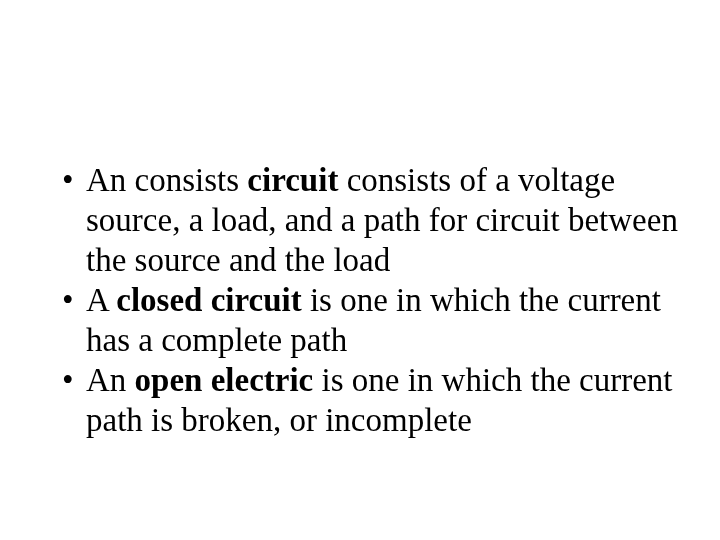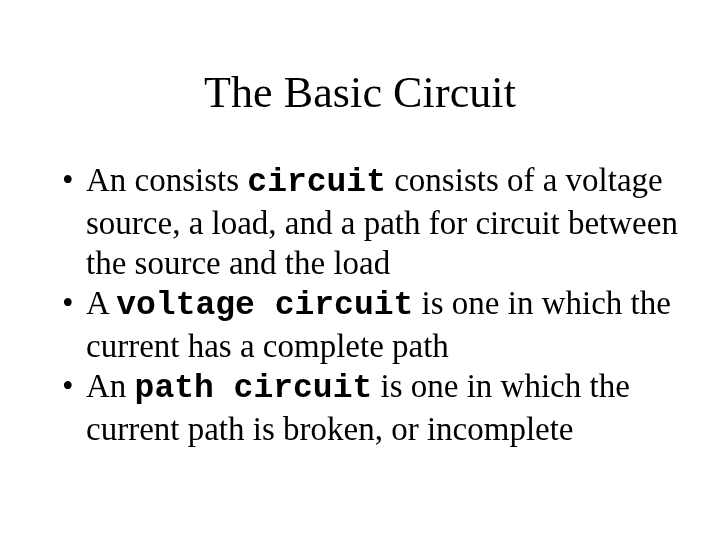--- a/index.html
+++ b/index.html
@@ -65,50 +65,48 @@
     line-height: 40px;
     text-align: left;
     color: #000000;
     user-select: none;
   }
   .bullet-text {
     display: block;
   }
   .bullet-text b {
     font-weight: bold;
-    font-family: Liberation Mono, monospace;
   }
 </style>
 </head>
 <body>
 
 <div class="slide">
 
-  <h1 class="slide-title">The Basic Circuit</h1>
 
   <div class="body-block">
     <ul class="bullet-list">
 
       <li class="bullet-item">
         <span class="bullet-marker">•</span>
         <span class="bullet-text">
           <span>An consists </span><b>circuit</b><span> consists of a voltage source, a load, and a path for circuit between the source and the load</span>
         </span>
       </li>
 
       <li class="bullet-item">
         <span class="bullet-marker">•</span>
         <span class="bullet-text">
-          <span>A </span><b>voltage circuit</b><span> is one in which the current has a complete path</span>
+          <span>A </span><b>closed circuit</b><span> is one in which the current has a complete path</span>
         </span>
       </li>
 
       <li class="bullet-item">
         <span class="bullet-marker">•</span>
         <span class="bullet-text">
-          <span>An </span><b>path circuit</b><span> is one in which the current path is broken, or incomplete</span>
+          <span>An </span><b>open electric</b><span> is one in which the current path is broken, or incomplete</span>
         </span>
       </li>
 
     </ul>
   </div>
 
 </div>
 
 </body></html>

